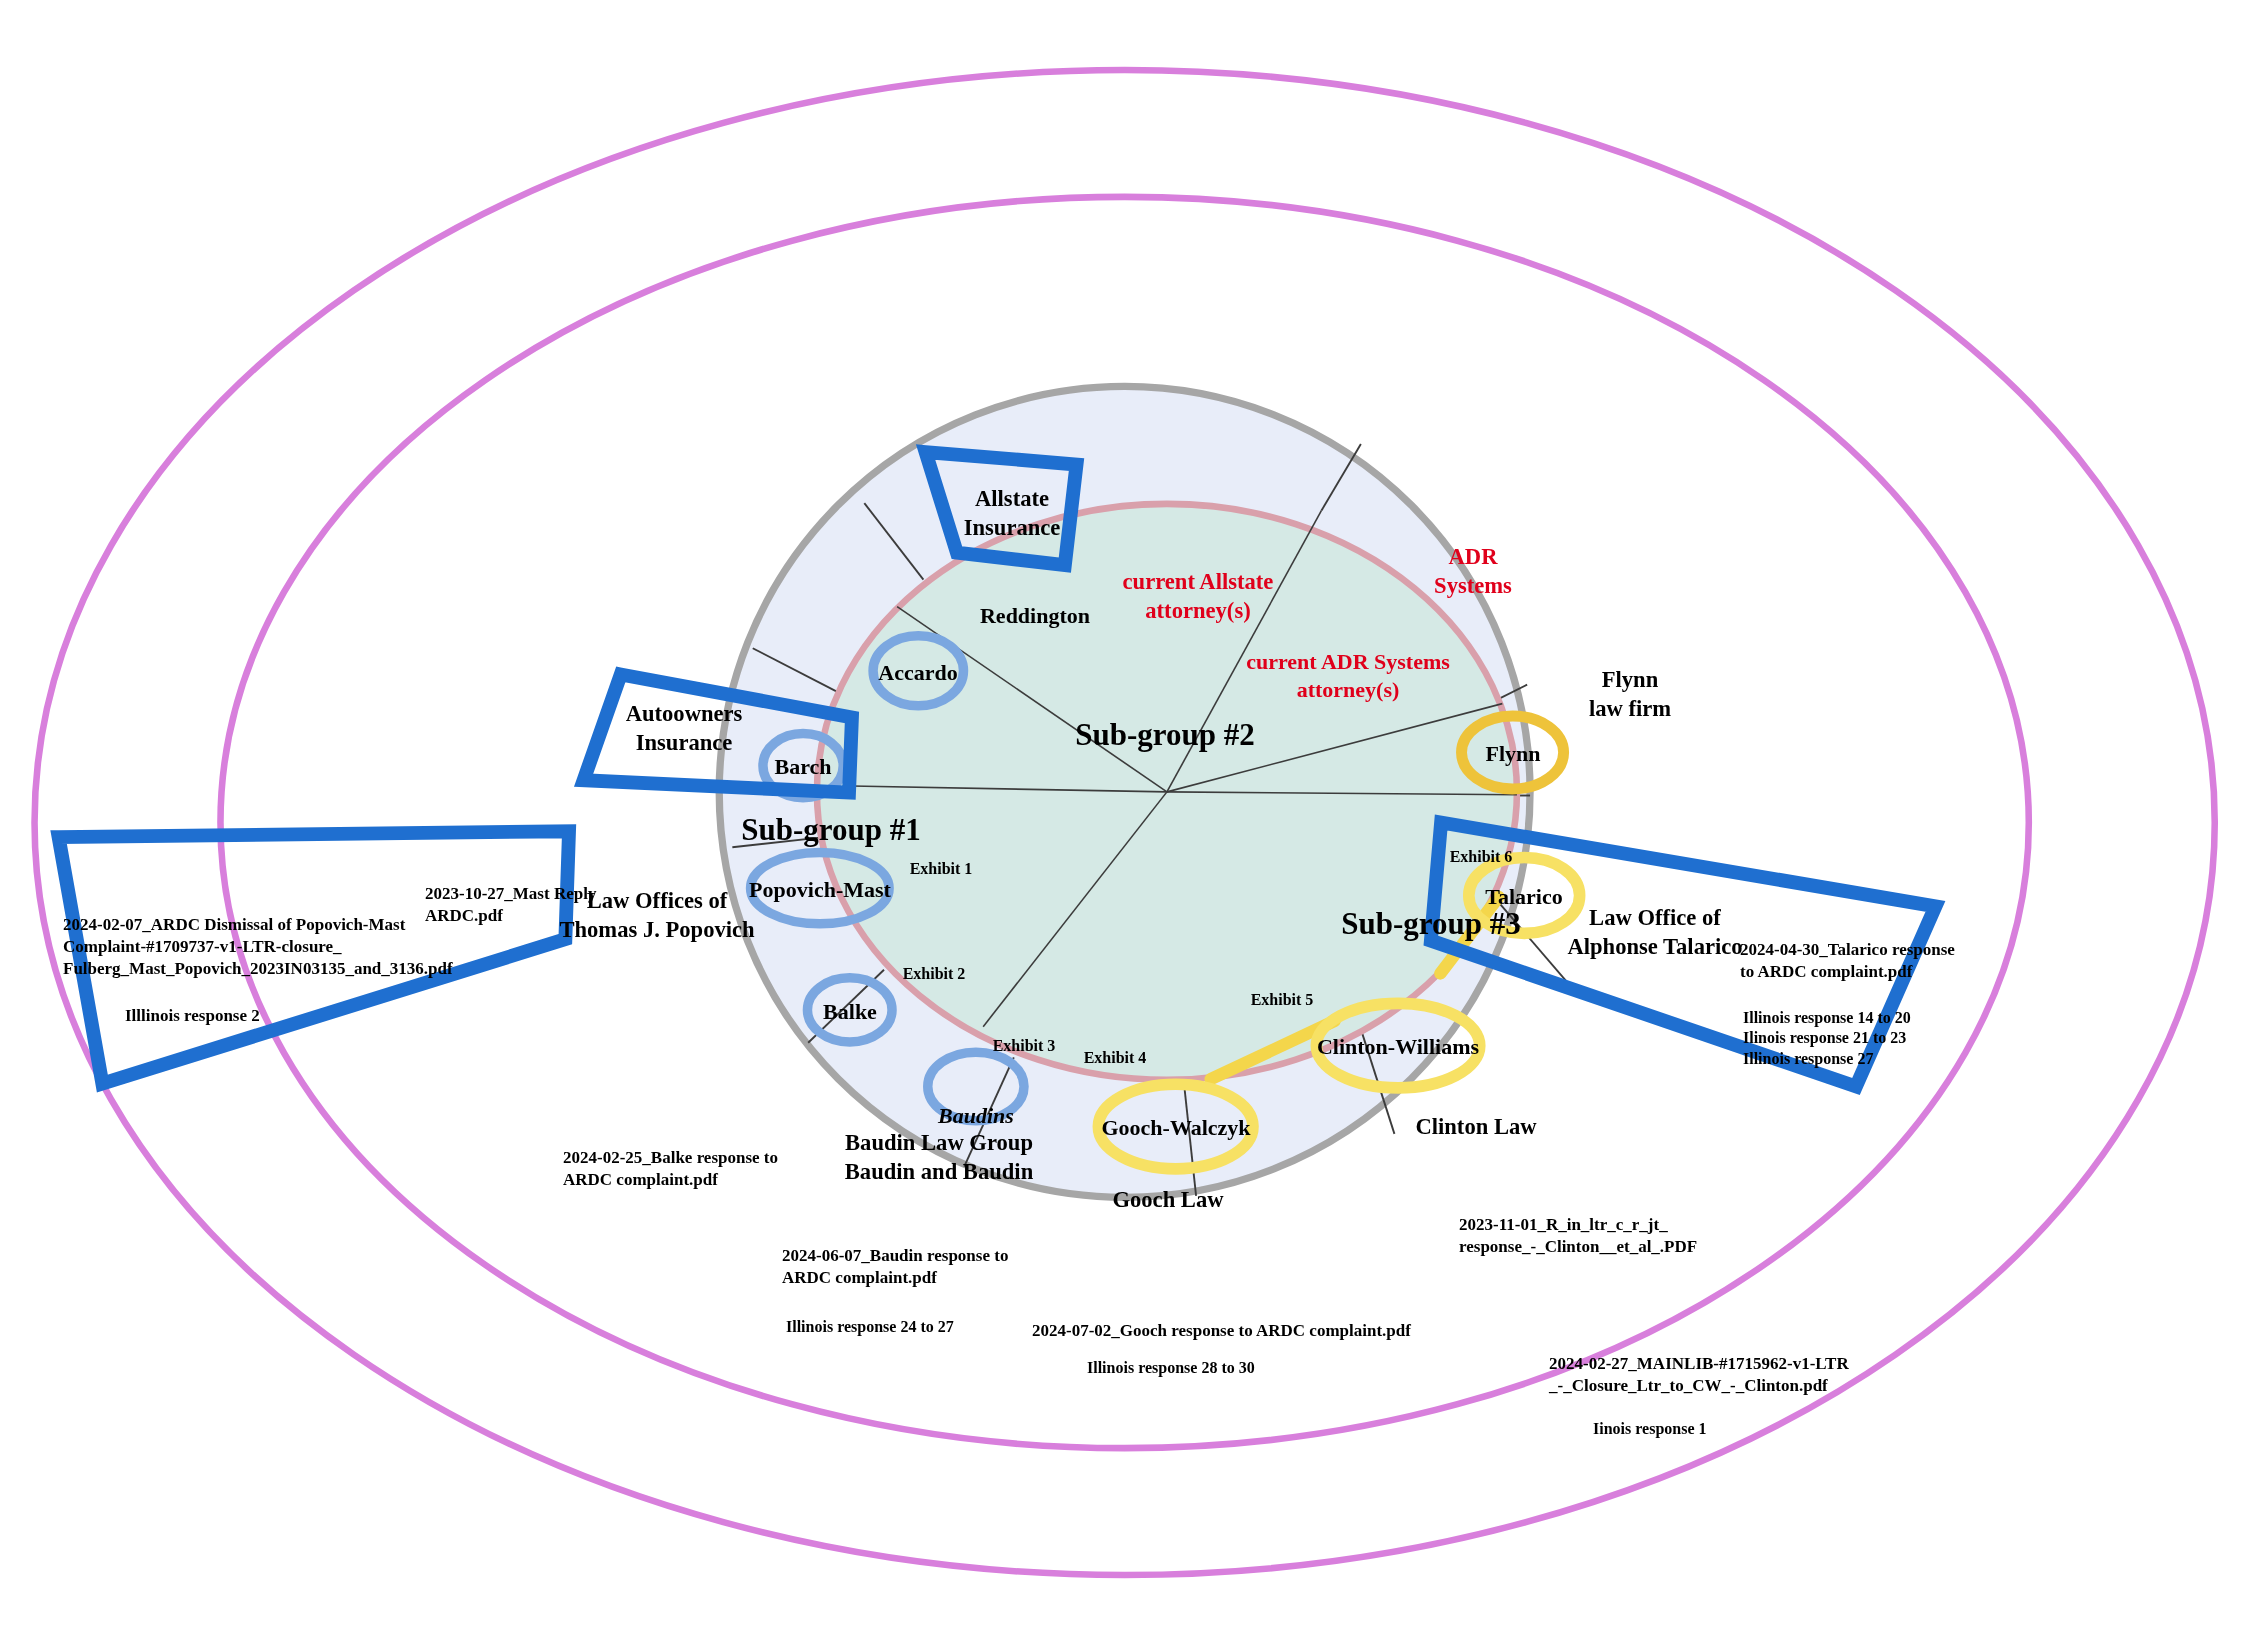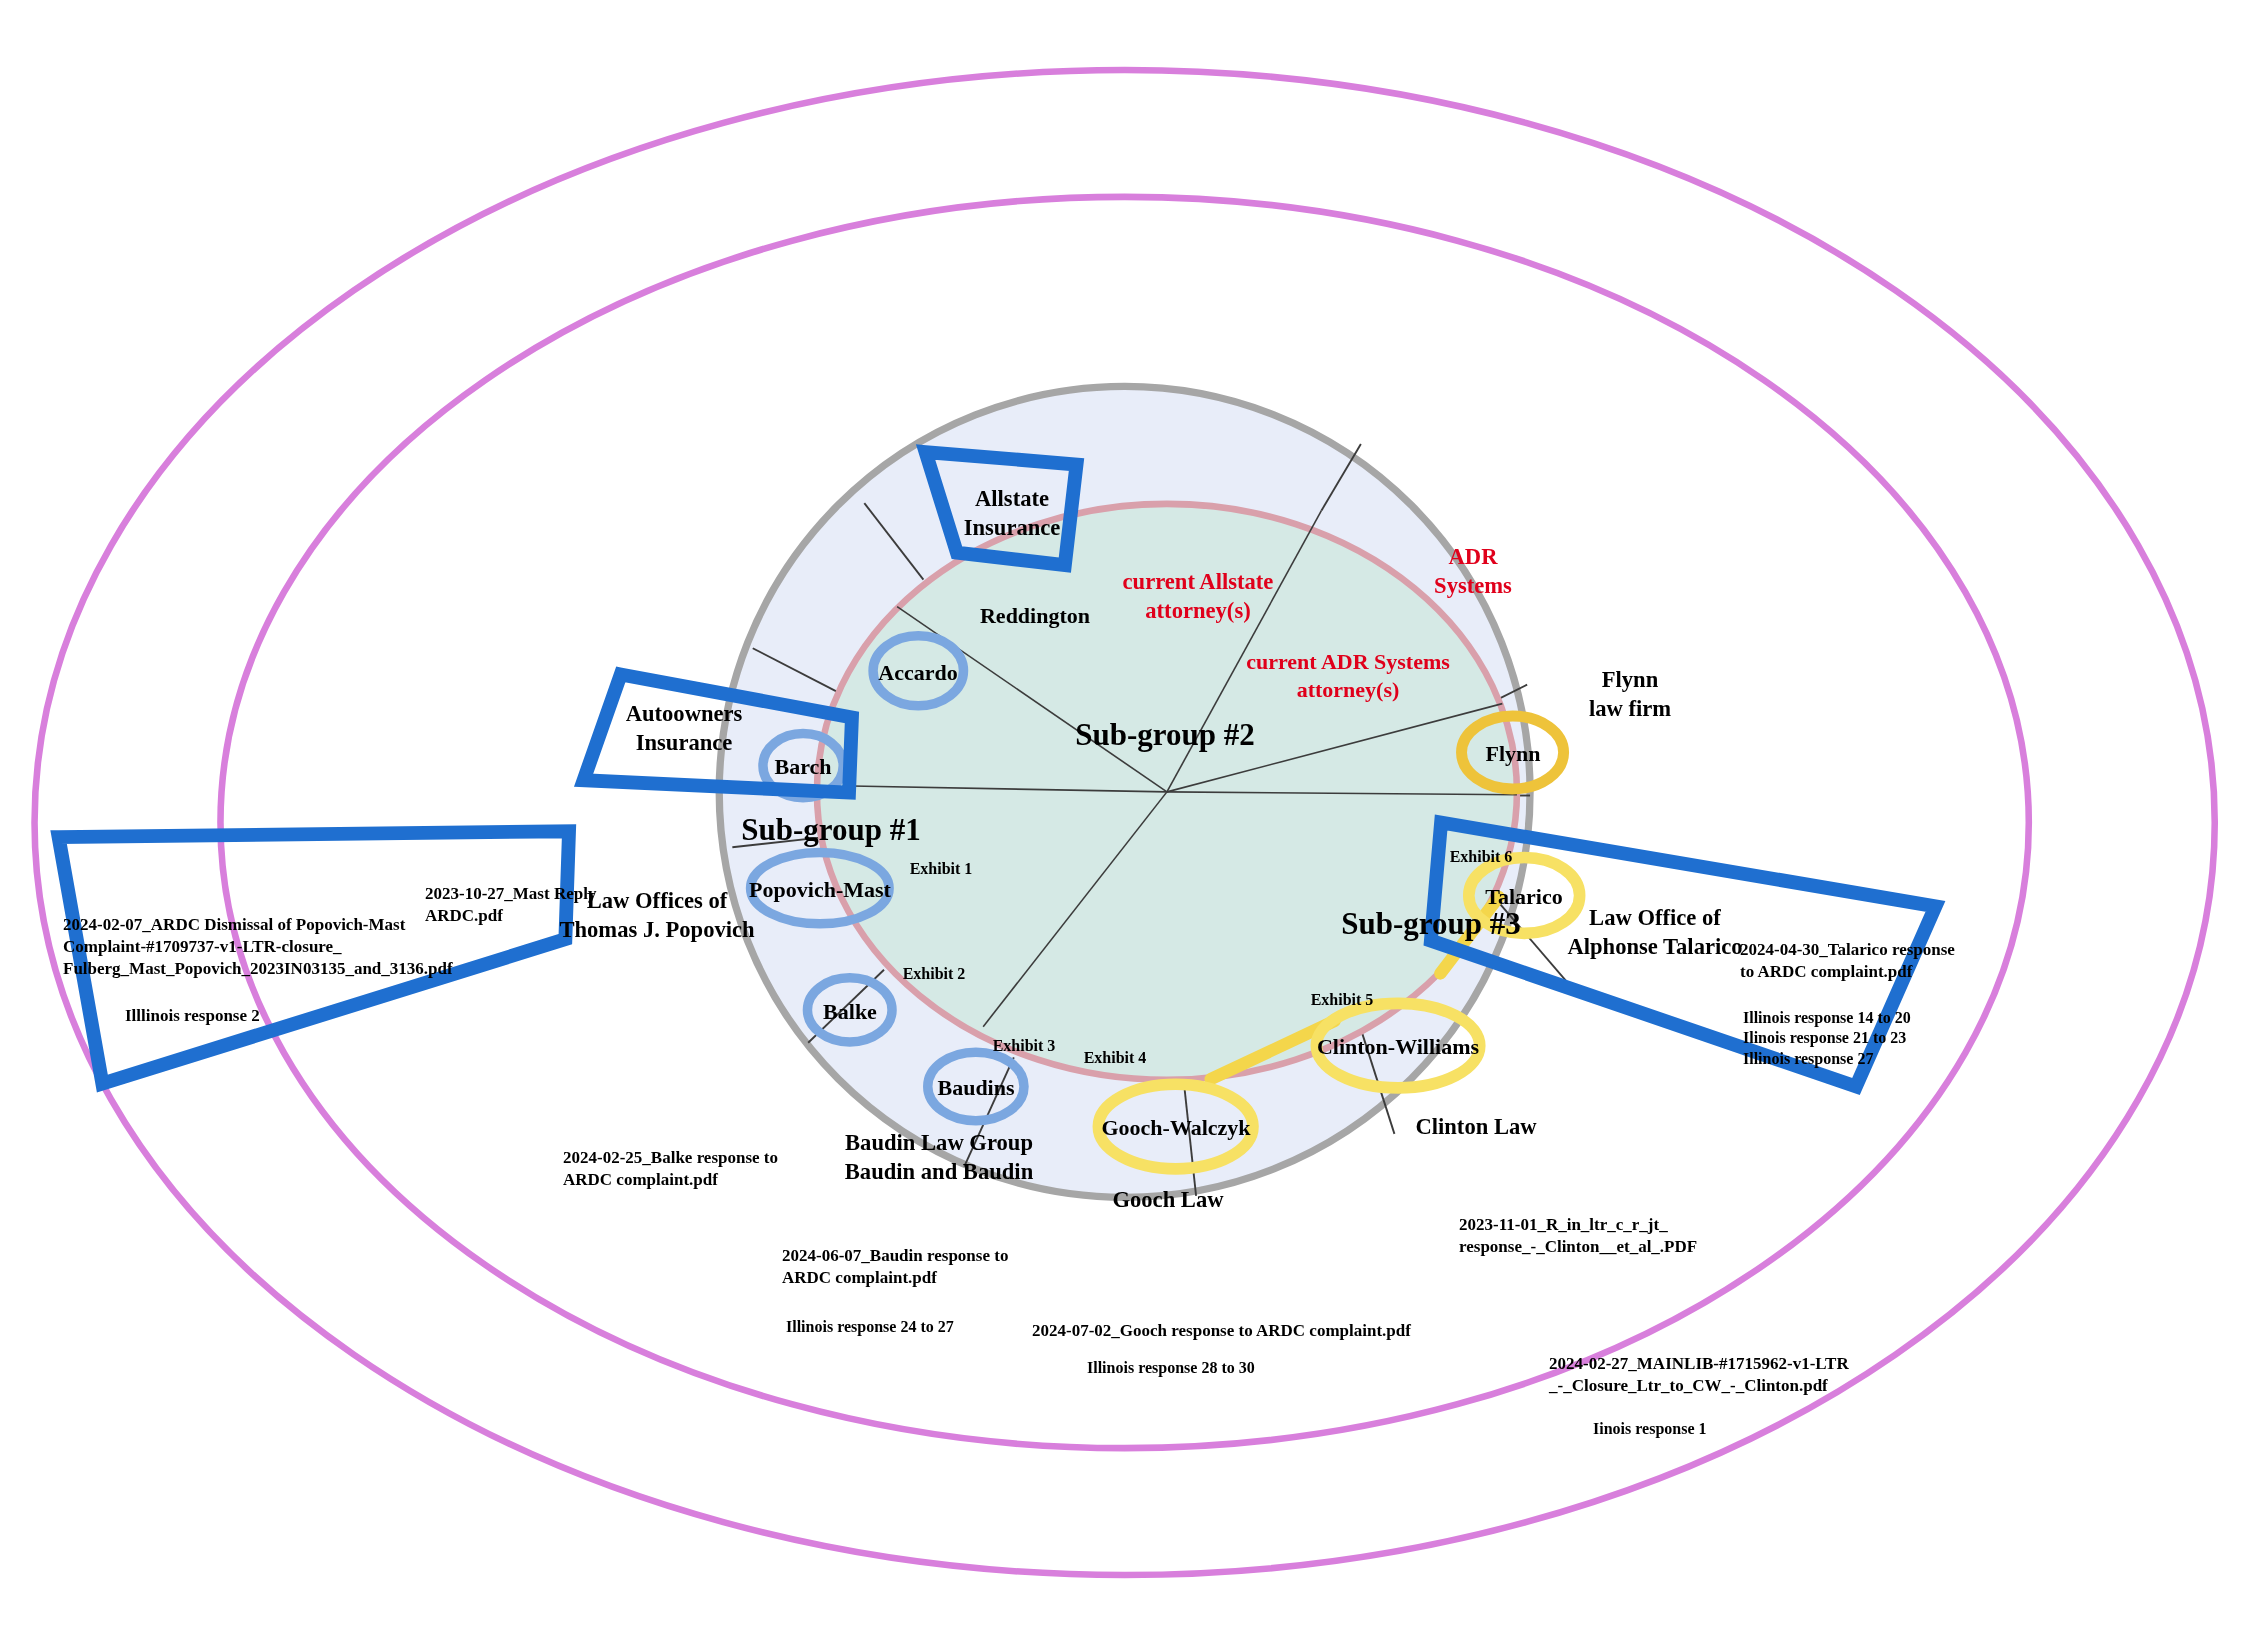--- a/index.html
+++ b/index.html
@@ -133,31 +133,31 @@
 attorney(s)</div>
 
 <div class="lbl ctr t-subgroup" style="left:831px;top:810px;">Sub-group #1</div>
 <div class="lbl ctr t-subgroup" style="left:1165px;top:705px;margin-top:10px;">Sub-group #2</div>
 <div class="lbl ctr t-subgroup" style="left:1431px;top:904px;">Sub-group #3</div>
 
 <div class="lbl ctr t-node" style="left:918px;top:659px;">Accardo</div>
 <div class="lbl ctr t-node" style="left:803px;top:753px;">Barch</div>
 <div class="lbl ctr t-node" style="left:820px;top:876px;">Popovich-Mast</div>
 <div class="lbl ctr t-node" style="left:850px;top:998px;">Balke</div>
-<div class="lbl ctr t-node" style="left:976px;top:1074px;">Baudins</div>
+<div class="lbl ctr t-node" style="left:976px;top:1102px;font-style:italic;">Baudins</div>
 <div class="lbl ctr t-node" style="left:1176px;top:1114px;">Gooch-Walczyk</div>
 <div class="lbl ctr t-node" style="left:1398px;top:1033px;">Clinton-Williams</div>
 <div class="lbl ctr t-node" style="left:1524px;top:883px;">Talarico</div>
 <div class="lbl ctr t-node" style="left:1513px;top:740px;">Flynn</div>
 
 <div class="lbl ctr t-exhibit" style="left:941px;top:859px;">Exhibit 1</div>
 <div class="lbl ctr t-exhibit" style="left:934px;top:964px;">Exhibit 2</div>
 <div class="lbl ctr t-exhibit" style="left:1024px;top:1036px;">Exhibit 3</div>
 <div class="lbl ctr t-exhibit" style="left:1115px;top:1048px;">Exhibit 4</div>
-<div class="lbl ctr t-exhibit" style="left:1342px;top:990px;">Exhibit 5</div>
+<div class="lbl ctr t-exhibit" style="left:1282px;top:990px;">Exhibit 5</div>
 <div class="lbl ctr t-exhibit" style="left:1481px;top:847px;">Exhibit 6</div>
 
 <div class="lbl lft t-doc" style="left:425px;top:883px;">2023-10-27_Mast Reply
 ARDC.pdf</div>
 
 <div class="lbl lft t-doc" style="left:63px;top:914px;">2024-02-07_ARDC Dismissal of Popovich-Mast
 Complaint-#1709737-v1-LTR-closure_
 Fulberg_Mast_Popovich_2023IN03135_and_3136.pdf</div>
 <div class="lbl lft t-doc" style="left:125px;top:1005px;">Illlinois response 2</div>
 

